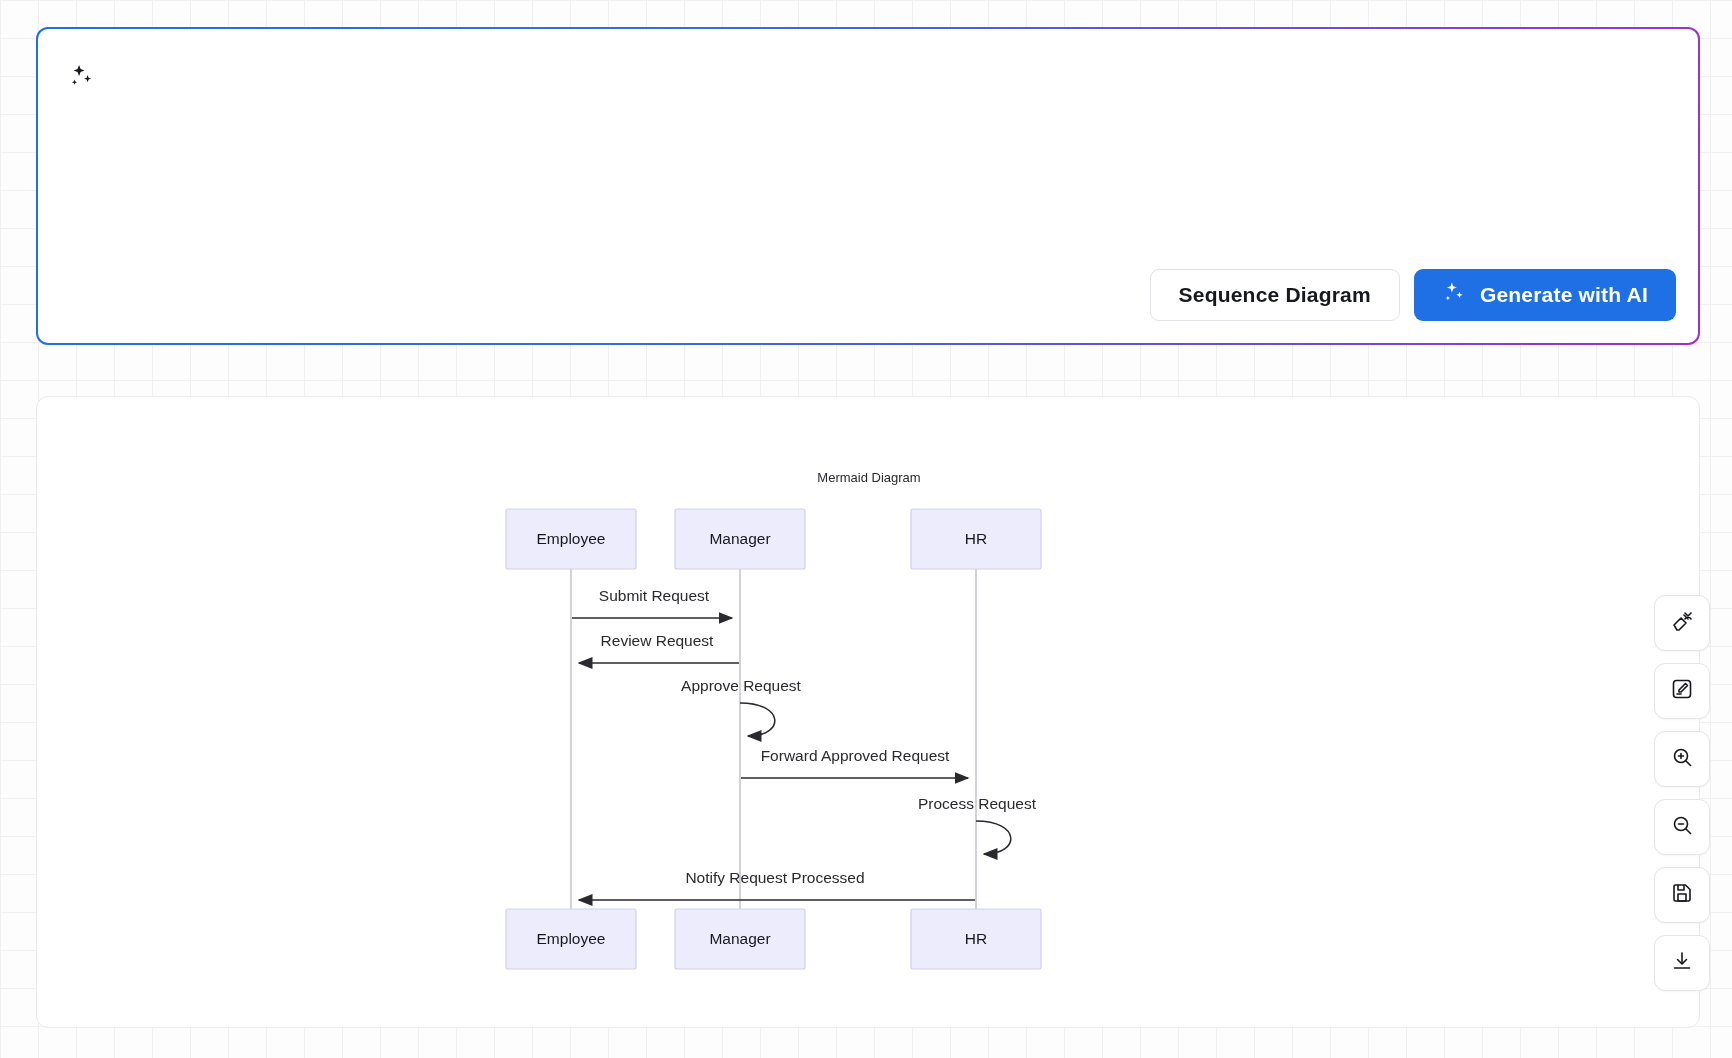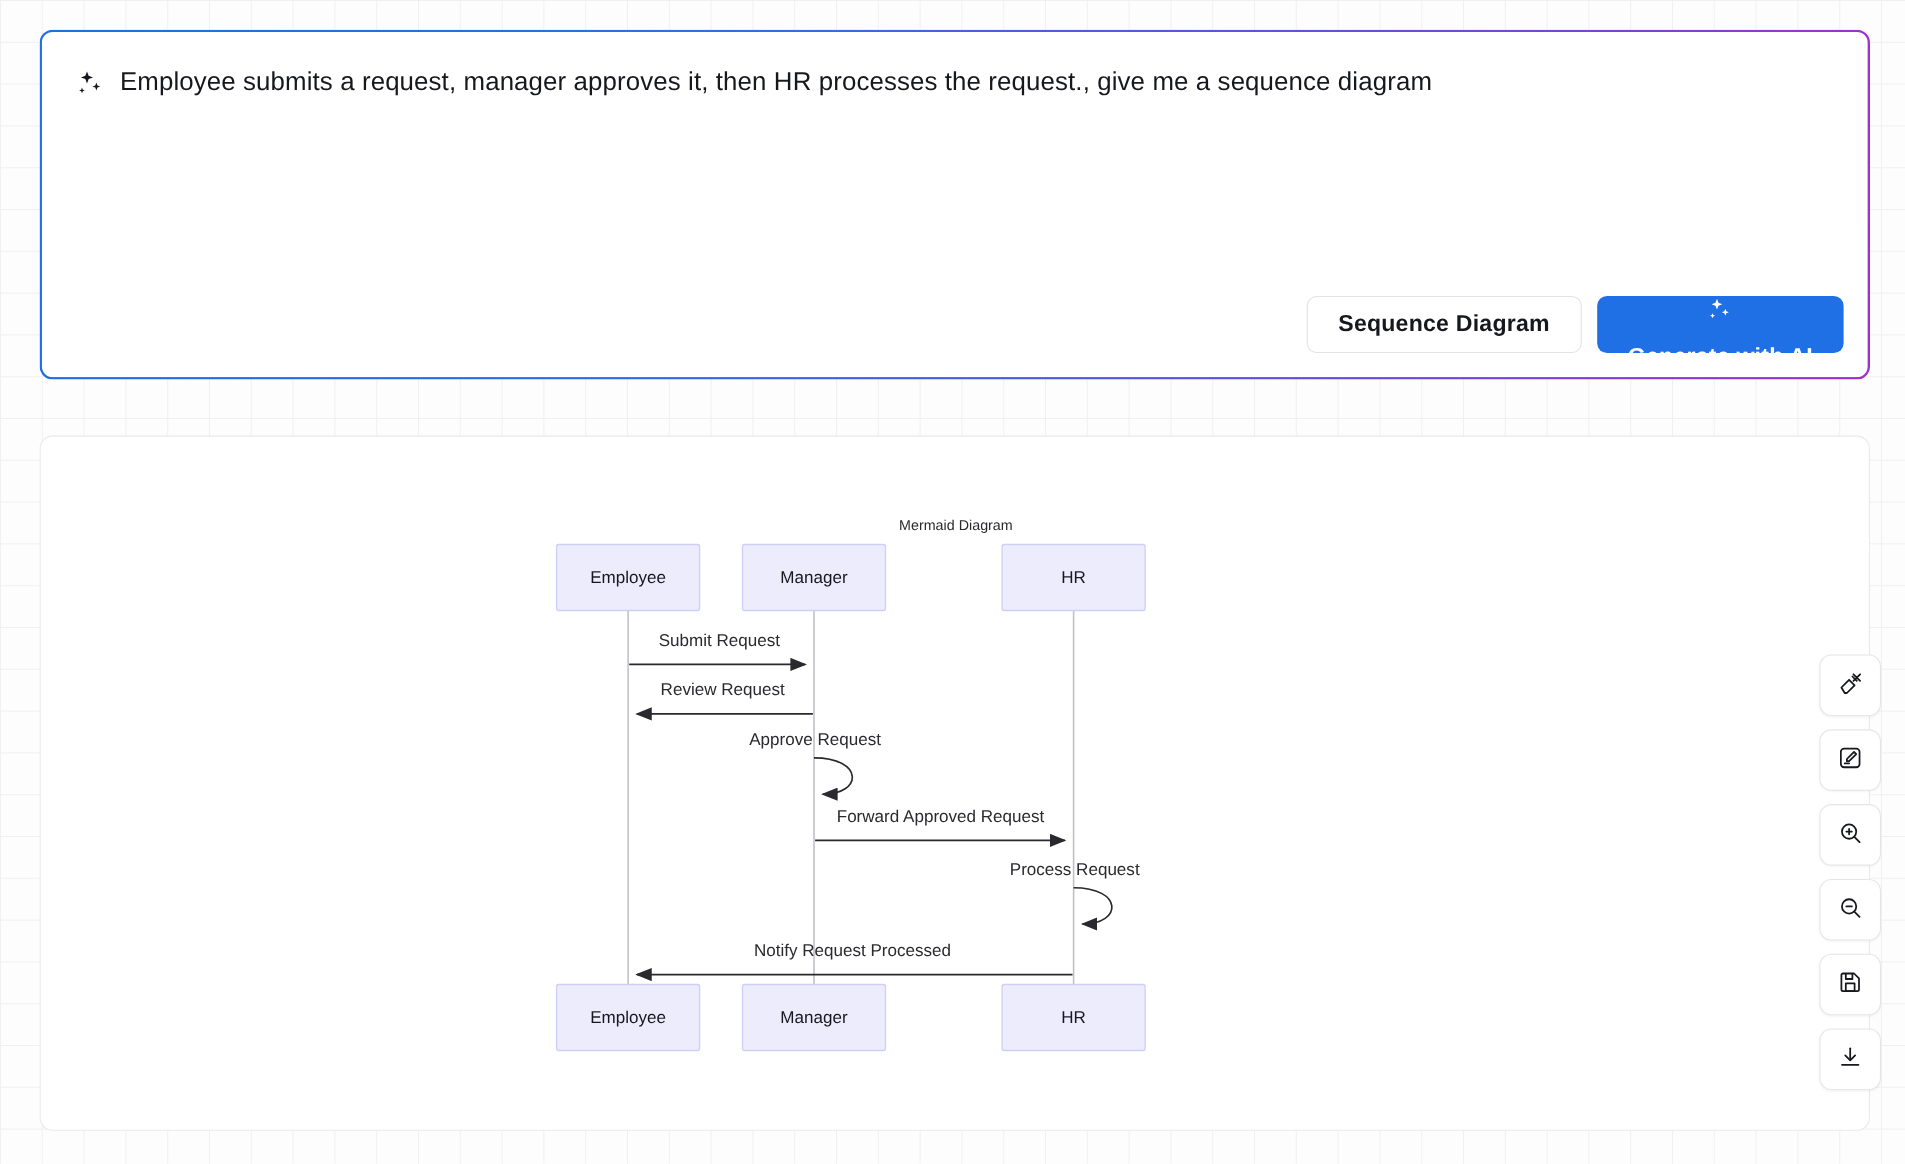--- a/index.html
+++ b/index.html
@@ -80,21 +80,20 @@
     align-items: center;
     gap: 13px;
     background: #1f6fe5;
     border: none;
     border-radius: 9px;
     font-size: 21px;
     font-weight: bold;
     color: #ffffff;
     cursor: pointer;
     letter-spacing: 0.2px;
-    flex-direction: column;
   }
 
   
   .canvas-card {
     position: absolute;
     left: 36px;
     top: 396px;
     width: 1664px;
     height: 632px;
     background: #ffffff;
@@ -106,21 +105,21 @@
     left: 0; right: 0;
     top: 73px;
     text-align: center;
     font-size: 13px;
     color: #2a2a2e;
     width: 1664px;
   }
   .diagram-wrap {
     position: absolute;
     left: 0;
-    top: 0;
+    top: 14px;
     width: 1664px;
     height: 632px;
   }
 
   
   .toolbar {
     position: absolute;
     right: 22px;
     top: 595px;
     display: flex;
@@ -148,21 +147,20 @@
 
 <div class="prompt-panel">
   <div class="prompt-row">
     <span class="sparkle-icon">
       <svg width="28" height="28" viewBox="0 0 24 24" fill="#16181d">
         <path d="M9.5 2.5l1.3 3.4 3.4 1.3-3.4 1.3-1.3 3.4-1.3-3.4L4.8 7.2l3.4-1.3z"></path>
         <path d="M16.8 11.2l.85 2.2 2.2.85-2.2.85-.85 2.2-.85-2.2-2.2-.85 2.2-.85z"></path>
         <path d="M5.6 15.1l.62 1.6 1.6.62-1.6.62-.62 1.6-.62-1.6-1.6-.62 1.6-.62z"></path>
       </svg>
     </span>
-    <div class="prompt-text">Employee submits a request, manager approves it, then HR processes the request., give me a sequence diagram</div>
   </div>
 
   <div class="prompt-actions">
     <button class="diagram-type-btn">Sequence Diagram</button>
     <button class="generate-btn">
       <span>
         <svg width="25" height="25" viewBox="0 0 24 24" fill="#ffffff">
           <path d="M9.5 2.5l1.3 3.4 3.4 1.3-3.4 1.3-1.3 3.4-1.3-3.4L4.8 7.2l3.4-1.3z"></path>
           <path d="M16.8 11.2l.85 2.2 2.2.85-2.2.85-.85 2.2-.85-2.2-2.2-.85 2.2-.85z"></path>
           <path d="M5.6 15.1l.62 1.6 1.6.62-1.6.62-.62 1.6-.62-1.6-1.6-.62 1.6-.62z"></path>

